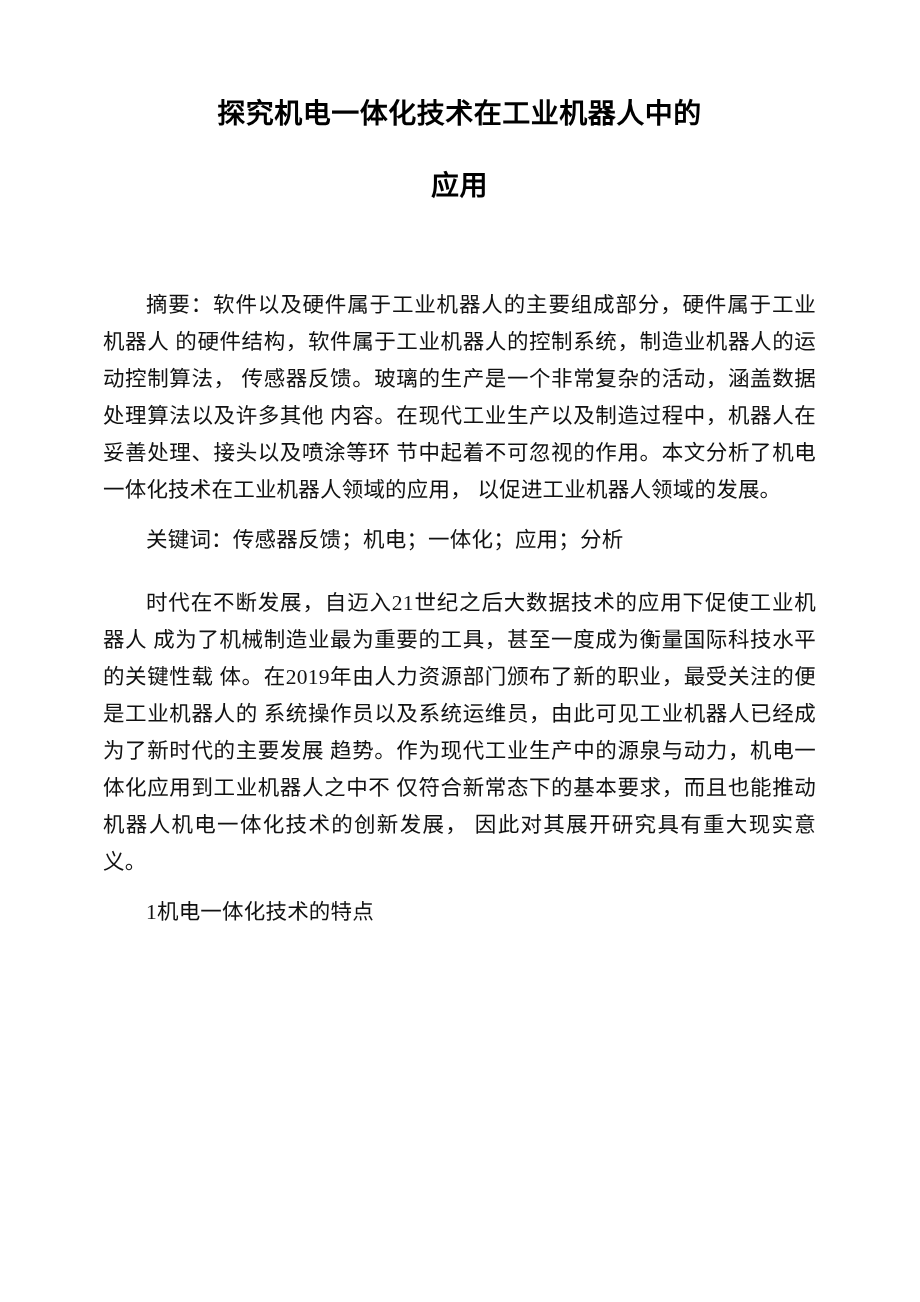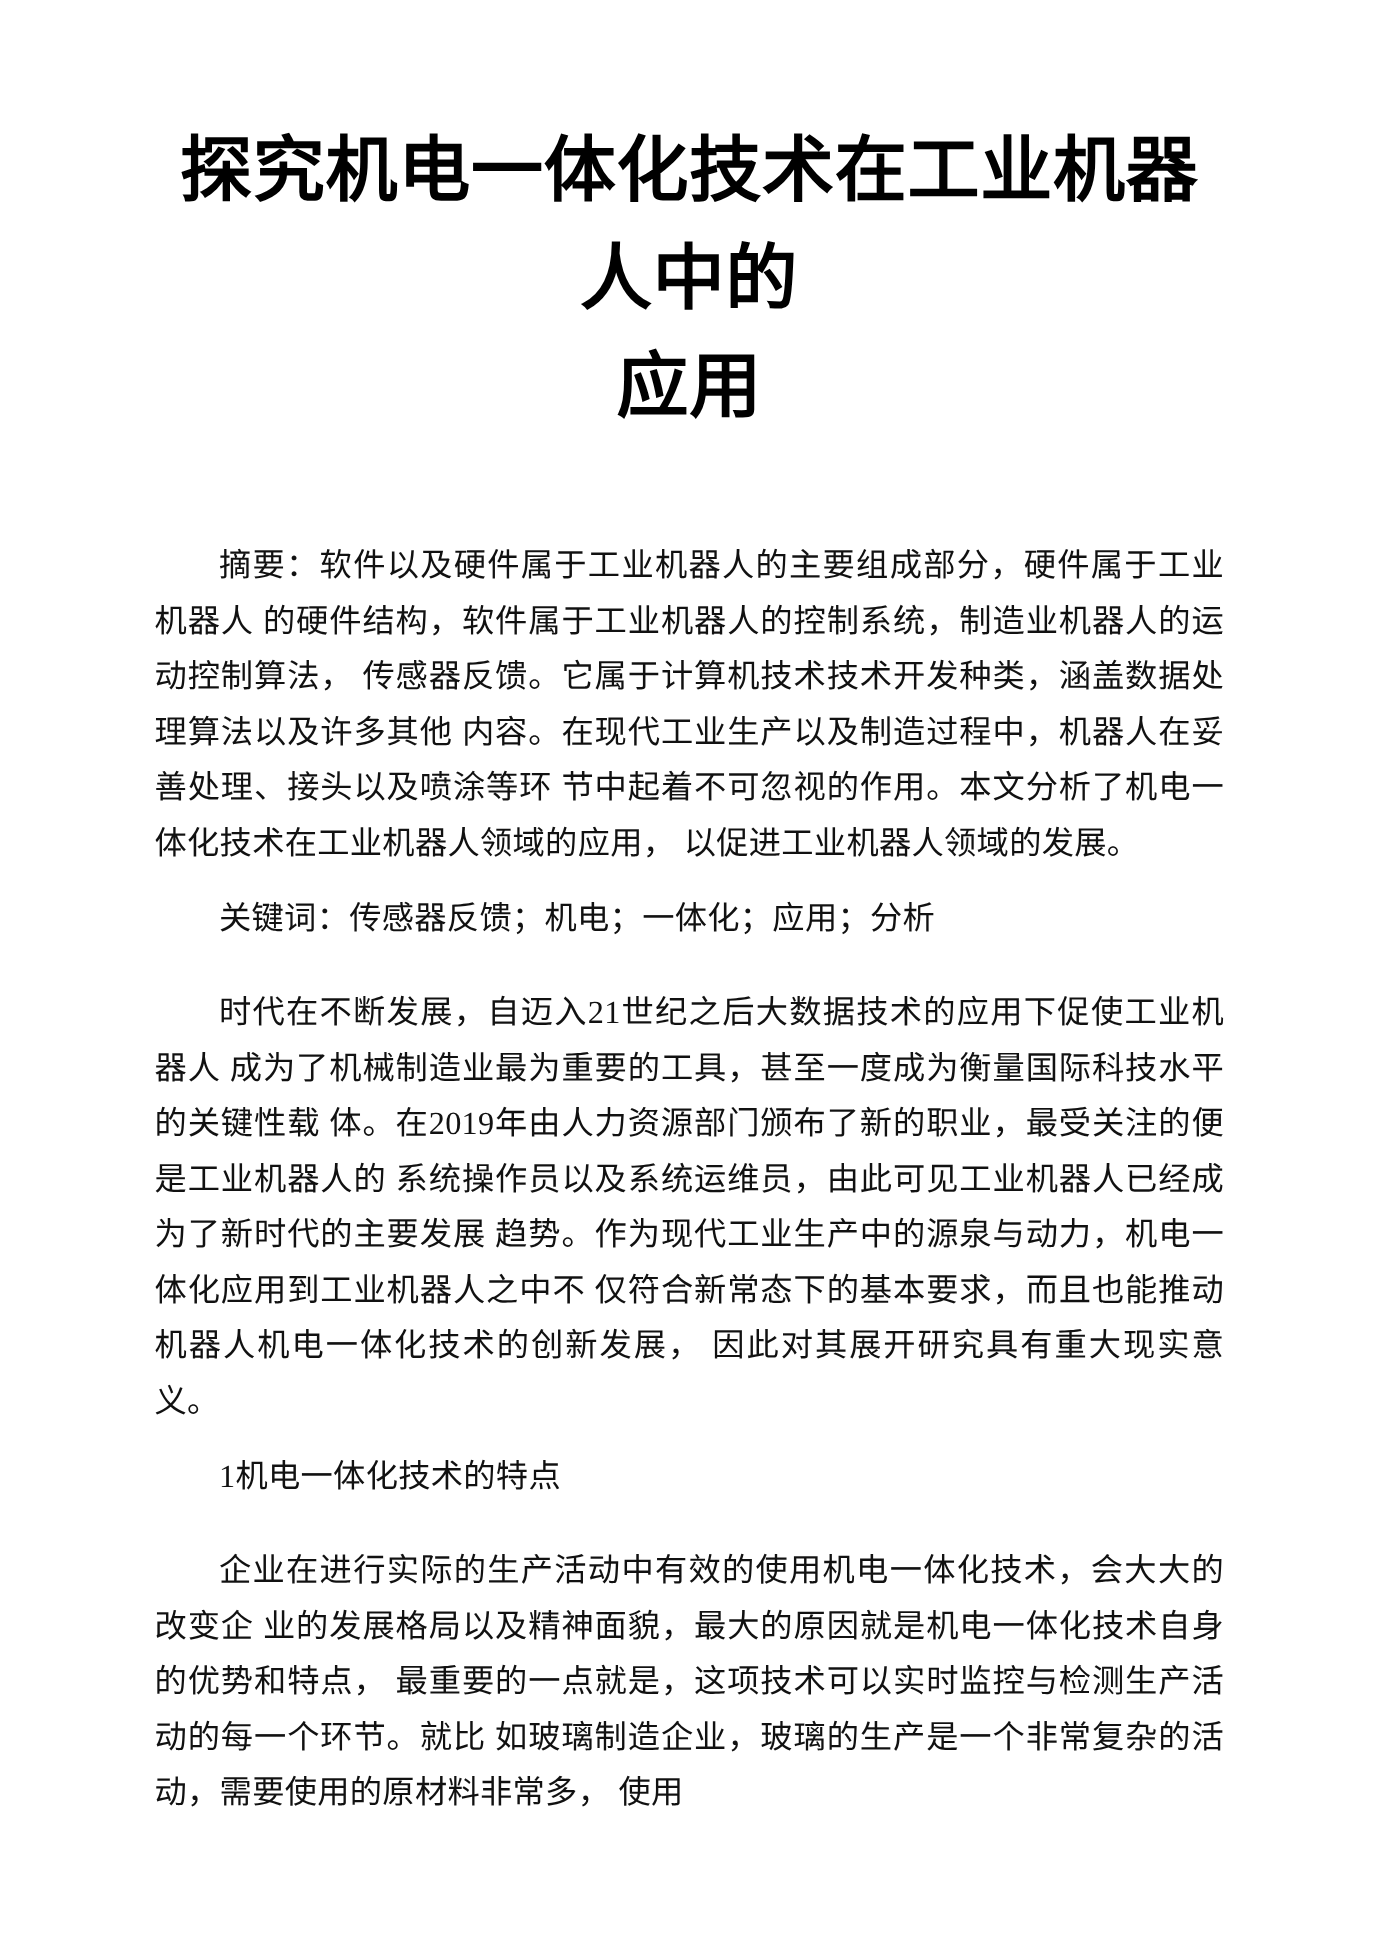--- a/index.html
+++ b/index.html
@@ -30,21 +30,21 @@
     position: absolute;
     left: 103px;
     top: 0;
     width: 713px;
   }
 
   
   .doc-title {
     font-family: "DejaVu Sans", "Liberation Sans", sans-serif;
     font-weight: 700;
-    font-size: 48px;
+    font-size: 28px;
     line-height: 72px;
     text-align: center;
     color: #000000;
     margin: 0;
     padding-top: 78px;
     letter-spacing: 0.5px;
     width: 713px;
   }
   .doc-title .title-line {
     display: block;
@@ -80,21 +80,21 @@
 <div class="page">
   <div class="content">
 
     <h1 class="doc-title">
       <span class="title-line">探究机电一体化技术在工业机器人中的</span>
       <span class="title-line">应用</span>
     </h1>
 
     <div class="gap-abstract"></div>
 
-    <p class="para indent">摘要：软件以及硬件属于工业机器人的主要组成部分，硬件属于工业机器人 的硬件结构，软件属于工业机器人的控制系统，制造业机器人的运动控制算法， 传感器反馈。它属于计算机技术技术开发种类，涵盖数据处理算法以及许多其他 内容。在现代工业生产以及制造过程中，机器人在妥善处理、接头以及喷涂等环 节中起着不可忽视的作用。本文分析了机电一体化技术在工业机器人领域的应用， 以促进工业机器人领域的发展。</p>
+    <p class="para indent">摘要：软件以及硬件属于工业机器人的主要组成部分，硬件属于工业机器人 的硬件结构，软件属于工业机器人的控制系统，制造业机器人的运动控制算法， 传感器反馈。玻璃的生产是一个非常复杂的活动，涵盖数据处理算法以及许多其他 内容。在现代工业生产以及制造过程中，机器人在妥善处理、接头以及喷涂等环 节中起着不可忽视的作用。本文分析了机电一体化技术在工业机器人领域的应用， 以促进工业机器人领域的发展。</p>
 
     <div class="gap-sm"></div>
 
     <p class="para indent">关键词：传感器反馈；机电；一体化；应用；分析</p>
 
     <div class="gap-sm"></div>
 
 
     <div class="gap-sm"></div>
 
@@ -102,16 +102,15 @@
 
     <div class="gap-md"></div>
 
     <p class="para heading">1机电一体化技术的特点</p>
 
     <div class="gap-sm"></div>
 
 
     <div class="gap-sm"></div>
 
-    <p class="para indent">企业在进行实际的生产活动中有效的使用机电一体化技术，会大大的改变企 业的发展格局以及精神面貌，最大的原因就是机电一体化技术自身的优势和特点， 最重要的一点就是，这项技术可以实时监控与检测生产活动的每一个环节。就比 如玻璃制造企业，玻璃的生产是一个非常复杂的活动，需要使用的原材料非常多， 使用</p>
 
   </div>
 </div>
 
 </body></html>

